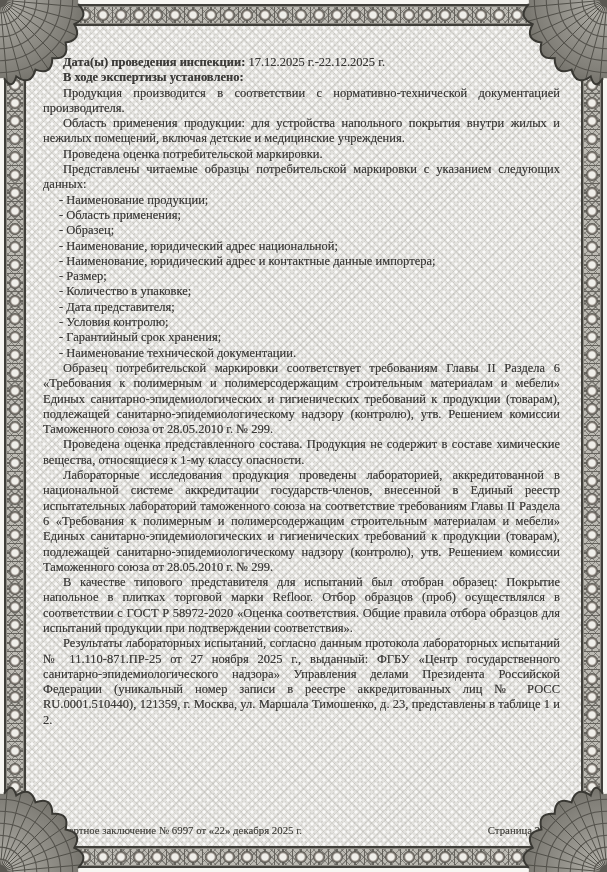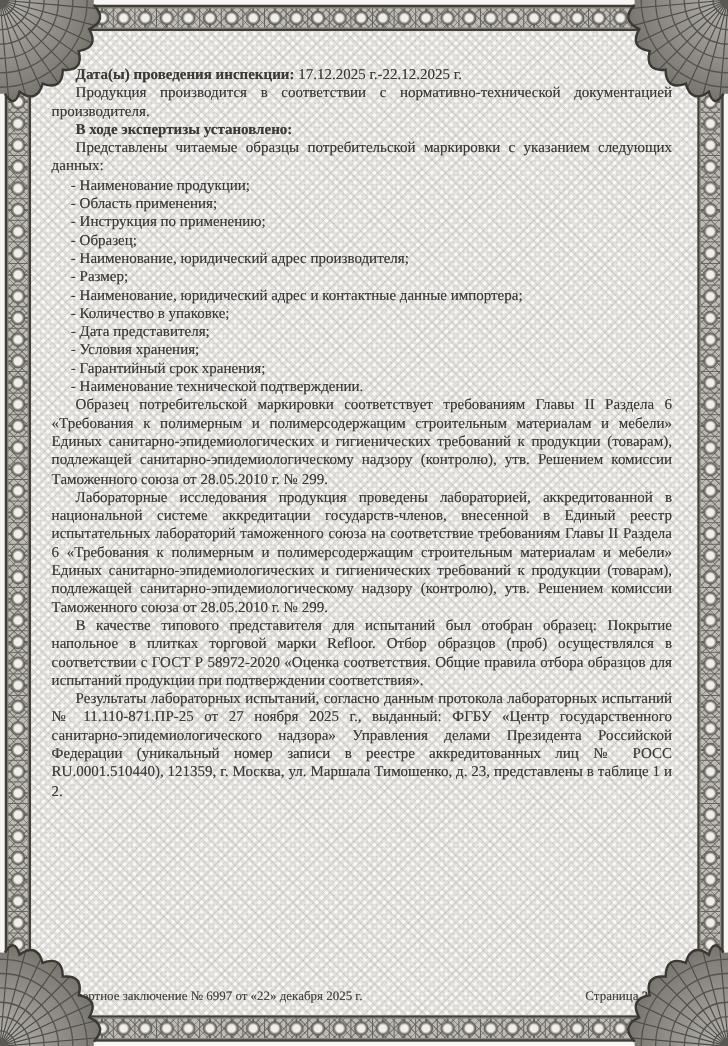--- a/index.html
+++ b/index.html
@@ -127,39 +127,41 @@
       <use href="#cornerOrnament"></use>
     </svg>
   <svg class="corner br" viewBox="0 0 100 100">
       <use href="#cornerOrnament"></use>
     </svg>
 
   <div class="paper">
 
     <div class="content">
       <p><b>Дата(ы) проведения инспекции:</b><span> 17.12.2025 г.-22.12.2025 г.</span></p>
+      <p><b>В ходе экспертизы установлено:</b></p>
+
       <p>Продукция производится в соответствии с нормативно-технической документацией производителя.</p>
-
-      <p><b>В ходе экспертизы установлено:</b></p>
+      <p>Область применения продукции: для устройства напольного покрытия внутри жилых и нежилых помещений, включая детские и медицинские учреждения.</p>
+      <p>Проведена оценка потребительской маркировки.</p>
       <p>Представлены читаемые образцы потребительской маркировки с указанием следующих данных:</p>
 
       <div class="li">- Наименование продукции;</div>
       <div class="li">- Область применения;</div>
-      <div class="li">- Инструкция по применению;</div>
       <div class="li">- Образец;</div>
-      <div class="li">- Наименование, юридический адрес производителя;</div>
+      <div class="li">- Наименование, юридический адрес национальной;</div>
+      <div class="li">- Наименование, юридический адрес и контактные данные импортера;</div>
       <div class="li">- Размер;</div>
-      <div class="li">- Наименование, юридический адрес и контактные данные импортера;</div>
       <div class="li">- Количество в упаковке;</div>
       <div class="li">- Дата представителя;</div>
-      <div class="li">- Условия хранения;</div>
+      <div class="li">- Условия контролю;</div>
       <div class="li">- Гарантийный срок хранения;</div>
-      <div class="li">- Наименование технической подтверждении.</div>
+      <div class="li">- Наименование технической документации.</div>
 
       <p>Образец потребительской маркировки соответствует требованиям Главы II Раздела 6 «Требования к полимерным и полимерсодержащим строительным материалам и мебели» Единых санитарно-эпидемиологических и гигиенических требований к продукции (товарам), подлежащей санитарно-эпидемиологическому надзору (контролю), утв. Решением комиссии Таможенного союза от 28.05.2010 г. № 299.</p>
+      <p>Проведена оценка представленного состава. Продукция не содержит в составе химические вещества, относящиеся к 1-му классу опасности.</p>
       <p>Лабораторные исследования продукция проведены лабораторией, аккредитованной в национальной системе аккредитации государств-членов, внесенной в Единый реестр испытательных лабораторий таможенного союза на соответствие требованиям Главы II Раздела 6 «Требования к полимерным и полимерсодержащим строительным материалам и мебели» Единых санитарно-эпидемиологических и гигиенических требований к продукции (товарам), подлежащей санитарно-эпидемиологическому надзору (контролю), утв. Решением комиссии Таможенного союза от 28.05.2010 г. № 299.</p>
       <p>В качестве типового представителя для испытаний был отобран образец: Покрытие напольное в плитках торговой марки Refloor. Отбор образцов (проб) осуществлялся в соответствии с ГОСТ Р 58972-2020 «Оценка соответствия. Общие правила отбора образцов для испытаний продукции при подтверждении соответствия».</p>
       <p>Результаты лабораторных испытаний, согласно данным протокола лабораторных испытаний № 11.110-871.ПР-25 от 27 ноября 2025 г., выданный: ФГБУ  «Центр государственного санитарно-эпидемиологического надзора» Управления делами Президента Российской Федерации (уникальный номер записи в реестре аккредитованных лиц № РОСС RU.0001.510440), 121359, г. Москва, ул. Маршала Тимошенко, д. 23, представлены в таблице 1 и 2.</p>
     </div>
 
     <div class="footer">
       <span>Экспертное заключение № 6997 от «22» декабря 2025 г.</span>
       <span><span>Страница</span>&nbsp;<b>2</b>&nbsp;<span>из</span>&nbsp;<b>4</b></span>
     </div>
   </div>

